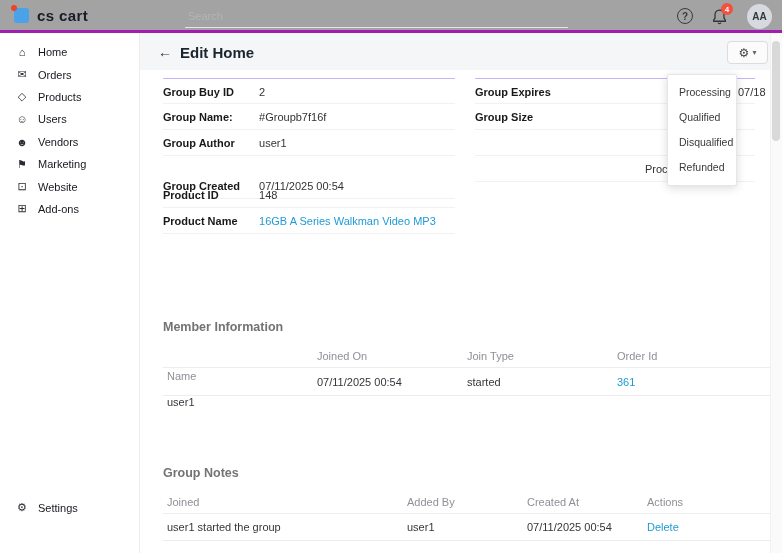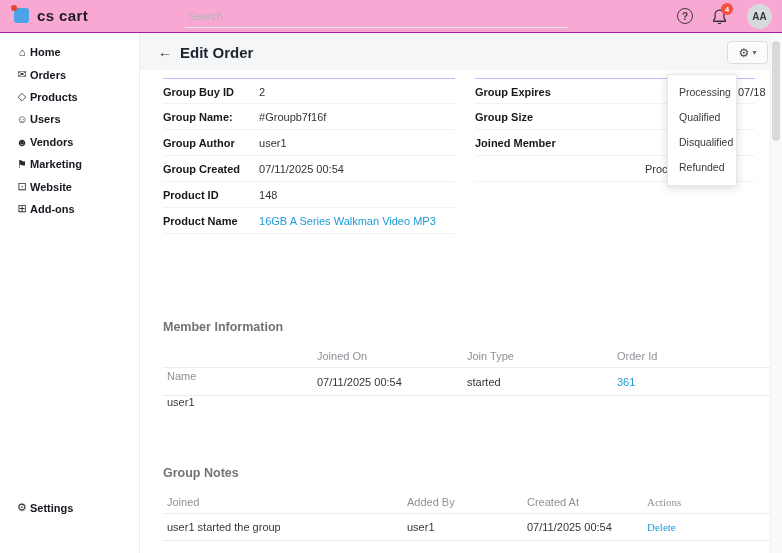--- a/index.html
+++ b/index.html
@@ -5,37 +5,37 @@
   * { box-sizing: border-box; margin: 0; padding: 0; }
   html,body { width:782px; height:553px; }
   body {
     position: relative;
     font-family: "Liberation Sans", sans-serif;
     background:#fff;
     overflow:hidden;
     color:#333;
   }
   
-  .topbar { position:absolute; left:0; top:0; width:782px; height:33px; background:#f9a8d4; border-bottom:1px solid #a21caf; z-index:30; }
+  .topbar { position:absolute; left:0; top:0; width:782px; height:33px; background:#a3a3a3; border-bottom:3px solid #a21caf; z-index:30; }
   .logo { position:absolute; left:14px; top:7px; display:flex; align-items:center; cursor:pointer; }
   .logo-cube { width:15px; height:15px; background:#4aa3e8; border-radius:3px; position:relative; }
   .logo-dot { position:absolute; left:-3px; top:-3px; width:6px; height:6px; background:#e8452c; border-radius:50%; }
   .brand { margin-left:8px; font-size:15px; font-weight:bold; color:#1c1c28; letter-spacing:.4px; }
   .search { position:absolute; left:185px; top:4px; width:383px; height:24px; border:none; border-bottom:1px solid #e6e6e6; outline:none; font-size:11px; color:#333; padding:0 3px; font-family:"Liberation Sans",sans-serif; background:transparent; }
   .search::placeholder { color:#b4b4b4; }
   .help { position:absolute; left:677px; top:8px; width:16px; height:16px; border:1.4px solid #3a3a3a; border-radius:50%; font-size:10px; font-weight:bold; color:#3a3a3a; display:flex; align-items:center; justify-content:center; cursor:pointer; }
   .bell { position:absolute; left:711px; top:8px; width:17px; height:18px; cursor:pointer; }
   .badge { position:absolute; left:721px; top:3px; min-width:12px; height:12px; background:#f3503f; color:#fff; font-size:8px; font-weight:bold; border-radius:7px; display:flex; align-items:center; justify-content:center; padding:0 2px; }
   .avatar { position:absolute; left:747px; top:4px; width:25px; height:25px; border-radius:50%; background:#d6dade; color:#33373c; font-size:10px; font-weight:bold; display:flex; align-items:center; justify-content:center; cursor:pointer; }
   
   .sidebar { position:absolute; left:0; top:33px; width:140px; height:520px; background:#fff; border-right:1px solid #ececec; z-index:20; }
   .side-items { padding-top:8px; }
   .side-item { display:flex; align-items:center; height:22.4px; padding-left:14px; cursor:pointer; }
   .side-icon { width:16px; font-size:11px; color:#2a2a33; text-align:center; }
-  .side-label { font-size:11px; font-weight:bold; color:#17171f; }
+  .side-label { margin-left:8px; font-size:11px; font-weight:normal; color:#17171f; }
   .side-settings { position:absolute; left:0; bottom:34px; width:140px; }
   
   .main-header { position:absolute; left:140px; top:33px; width:642px; height:37px; background:#f5f6f7; }
   .back { position:absolute; left:158px; top:44px; font-size:14px; color:#333; cursor:pointer; z-index:2; }
   .page-title { position:absolute; left:180px; top:44px; font-size:15px; font-weight:bold; color:#1b2530; z-index:2; }
   .gear-btn { position:absolute; left:727px; top:41px; width:41px; height:23px; background:#fbfbfc; border:1px solid #dcdcdc; border-radius:4px; display:flex; align-items:center; justify-content:center; gap:3px; cursor:pointer; z-index:2; }
   .gear-glyph { font-size:12px; color:#444; line-height:1; }
   .caret { font-size:8px; color:#666; line-height:1; }
   
   .dropdown { position:absolute; left:667px; top:74px; width:70px; background:#fff; border:1px solid #e6e6e6; border-radius:2px; box-shadow:0 2px 10px rgba(0,0,0,.15); z-index:40; padding:5px 0; }
@@ -52,21 +52,21 @@
   
   .section-title { position:absolute; left:163px; font-size:12.5px; font-weight:bold; color:#737373; }
   .thead { position:absolute; left:163px; width:607px; border-bottom:1px solid #ededed; font-size:11px; color:#8d9096; }
   .trow  { position:absolute; left:163px; width:607px; border-bottom:1px solid #ededed; font-size:11px; color:#33373b; }
   .cell { position:absolute; top:0; white-space:nowrap; }
   .mi-head { top:345px; height:23px; line-height:23px; }
   .mi-row  { top:368px; height:28px; line-height:28px; }
   .c-mi-0 { left:4px;margin-top:20px; } .c-mi-1 { left:154px; } .c-mi-2 { left:304px; } .c-mi-3 { left:454px; }
   .gn-head { top:490px; height:24px; line-height:24px; }
   .gn-row  { top:514px; height:27px; line-height:27px; }
-  .c-gn-0 { left:4px; } .c-gn-1 { left:244px; } .c-gn-2 { left:364px; } .c-gn-3 { left:484px;font-family:Liberation Serif, serif; }
+  .c-gn-0 { left:4px; } .c-gn-1 { left:244px; } .c-gn-2 { left:364px; } .c-gn-3 { left:484px; }
   
   .scrollbar { position:absolute; right:0; top:33px; width:12px; height:520px; background:#fafafa; border-left:1px solid #f1f1f1; z-index:25; }
   .scroll-thumb { position:absolute; right:2px; top:8px; width:8px; height:100px; background:#d9d9d9; border-radius:4px; cursor:pointer; }
 </style>
 </head>
 <body>
 
 <div class="topbar">
   <div class="logo">
     <span class="logo-cube">
@@ -124,39 +124,39 @@
   <div class="side-settings">
     <div class="side-item">
       <span class="side-icon">⚙</span>
       <span class="side-label">Settings</span>
     </div>
   </div>
 </div>
 
 <div class="main-header"></div>
 <div class="back">←</div>
-<div class="page-title">Edit Order</div>
+<div class="page-title">Edit Home</div>
 <div class="gear-btn">
   <span class="gear-glyph">⚙</span>
   <span class="caret">▾</span>
 </div>
 
 <div class="row-l row-top" style="top:78px">
   <span class="lbl">Group Buy ID</span>
   <span class="val">2</span>
 </div>
 <div class="row-l" style="top:104px">
   <span class="lbl">Group Name:</span>
   <span class="val">#Groupb7f16f</span>
 </div>
 <div class="row-l" style="top:130px">
   <span class="lbl">Group Author</span>
   <span class="val">user1</span>
 </div>
-<div class="row-l" style="top:156px">
+<div class="row-l" style="top:173px">
   <span class="lbl">Group Created</span>
   <span class="val">07/11/2025 00:54</span>
 </div>
 <div class="row-l" style="top:182px">
   <span class="lbl">Product ID</span>
   <span class="val">148</span>
 </div>
 <div class="row-l" style="top:208px">
   <span class="lbl">Product Name</span>
   <span class="val link">16GB A Series Walkman Video MP3</span>
@@ -164,21 +164,20 @@
 
 <div class="row-r row-top" style="top:78px">
   <span class="lbl-r">Group Expires</span>
   <span class="val-abs" style="left:263px">07/18</span>
 </div>
 <div class="row-r" style="top:104px">
   <span class="lbl-r">Group Size</span>
   <span class="val-abs" style="left:242px"></span>
 </div>
 <div class="row-r" style="top:130px">
-  <span class="lbl-r">Joined Member</span>
   <span class="val-abs" style="left:242px">1</span>
 </div>
 <div class="row-r" style="top:156px">
   <span class="val-abs" style="left:170px">Proce</span>
 </div>
 
 <div class="dropdown">
   <div class="dd-item">Processing</div>
   <div class="dd-item">Qualified</div>
   <div class="dd-item">Disqualified</div>

